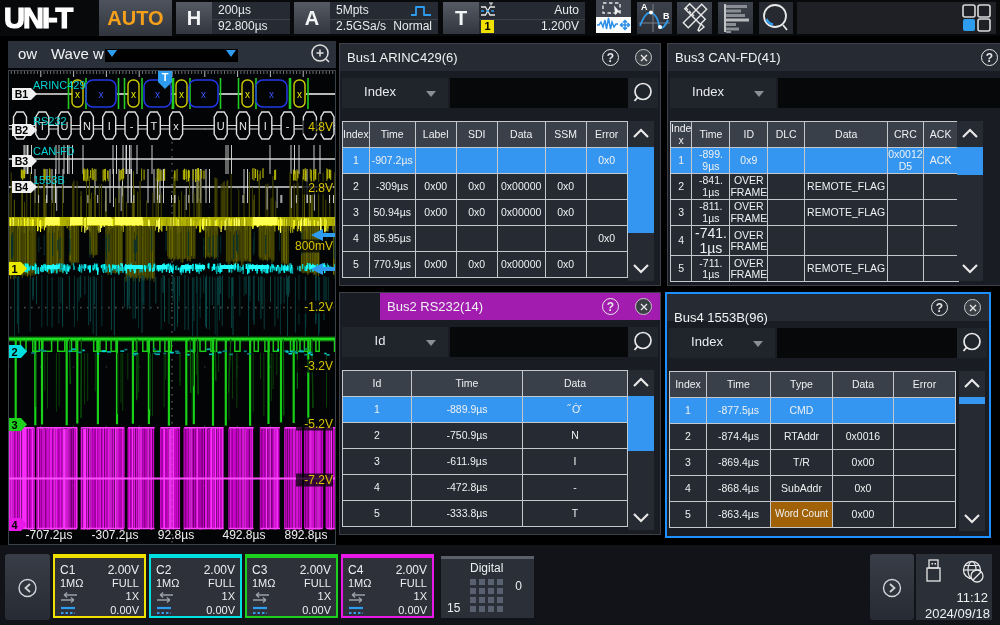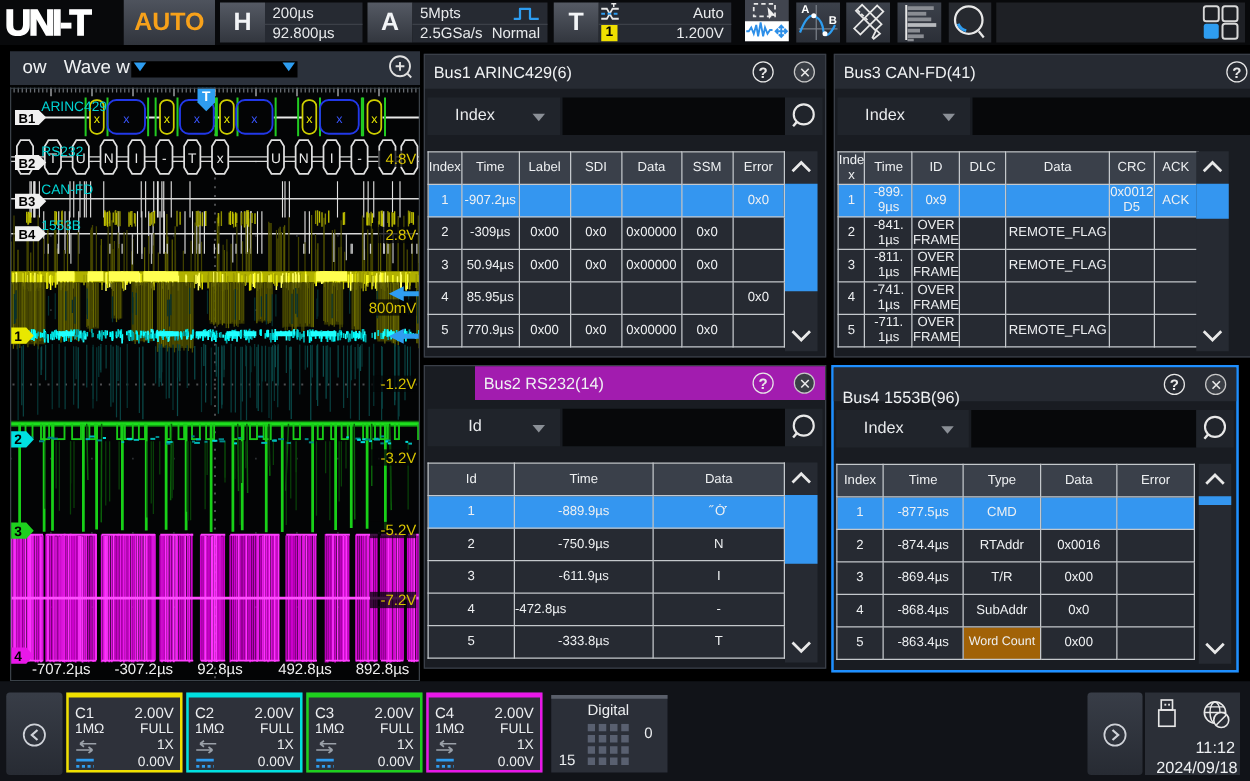--- a/index.html
+++ b/index.html
@@ -2310,21 +2310,21 @@
             <td style="width:20px;height:25px;border:1px solid #c4c8cc;background:#262a32;color:#eef0f2;font-size:10.5px;text-align:center;line-height:1.05;padding:0;">3</td>
             <td style="width:37px;height:25px;border:1px solid #c4c8cc;background:#262a32;color:#eef0f2;font-size:10.5px;text-align:center;line-height:1.05;padding:0;">-811.<br>1µs</td>
             <td style="width:34px;height:25px;border:1px solid #c4c8cc;background:#262a32;color:#eef0f2;font-size:10.5px;text-align:center;line-height:1.05;padding:0;">OVER<br>FRAME</td>
             <td style="width:36px;height:25px;border:1px solid #c4c8cc;background:#262a32;color:#eef0f2;font-size:10.5px;text-align:center;line-height:1.05;padding:0;"></td>
             <td style="width:82px;height:25px;border:1px solid #c4c8cc;background:#262a32;color:#eef0f2;font-size:10.5px;text-align:center;line-height:1.05;padding:0;">REMOTE_FLAG</td>
             <td style="width:34px;height:25px;border:1px solid #c4c8cc;background:#262a32;color:#eef0f2;font-size:10.5px;text-align:center;line-height:1.05;padding:0;"></td>
             <td style="width:34px;height:25px;border:1px solid #c4c8cc;background:#262a32;color:#eef0f2;font-size:10.5px;text-align:center;line-height:1.05;padding:0;"></td>
           </tr>
           <tr>
             <td style="width:20px;height:25px;border:1px solid #c4c8cc;background:#262a32;color:#eef0f2;font-size:10.5px;text-align:center;line-height:1.05;padding:0;">4</td>
-            <td style="width:37px;height:25px;border:1px solid #c4c8cc;background:#262a32;color:#eef0f2;font-size:11px;text-align:center;line-height:1.05;padding:0;margin-top:44px;">-741.<br>1µs</td>
+            <td style="width:37px;height:25px;border:1px solid #c4c8cc;background:#262a32;color:#eef0f2;font-size:14px;text-align:center;line-height:1.05;padding:0;margin-top:44px;">-741.<br>1µs</td>
             <td style="width:34px;height:25px;border:1px solid #c4c8cc;background:#262a32;color:#eef0f2;font-size:10.5px;text-align:center;line-height:1.05;padding:0;">OVER<br>FRAME</td>
             <td style="width:36px;height:25px;border:1px solid #c4c8cc;background:#262a32;color:#eef0f2;font-size:10.5px;text-align:center;line-height:1.05;padding:0;"></td>
             <td style="width:82px;height:25px;border:1px solid #c4c8cc;background:#262a32;color:#eef0f2;font-size:10.5px;text-align:center;line-height:1.05;padding:0;"></td>
             <td style="width:34px;height:25px;border:1px solid #c4c8cc;background:#262a32;color:#eef0f2;font-size:10.5px;text-align:center;line-height:1.05;padding:0;"></td>
             <td style="width:34px;height:25px;border:1px solid #c4c8cc;background:#262a32;color:#eef0f2;font-size:10.5px;text-align:center;line-height:1.05;padding:0;"></td>
           </tr>
           <tr>
             <td style="width:20px;height:25px;border:1px solid #c4c8cc;background:#262a32;color:#eef0f2;font-size:10.5px;text-align:center;line-height:1.05;padding:0;">5</td>
             <td style="width:37px;height:25px;border:1px solid #c4c8cc;background:#262a32;color:#eef0f2;font-size:10.5px;text-align:center;line-height:1.05;padding:0;">-711.<br>1µs</td>
             <td style="width:34px;height:25px;border:1px solid #c4c8cc;background:#262a32;color:#eef0f2;font-size:10.5px;text-align:center;line-height:1.05;padding:0;">OVER<br>FRAME</td>
@@ -2383,21 +2383,21 @@
             <td style="width:110px;height:25px;border:1px solid #c4c8cc;background:#262a32;color:#eef0f2;font-size:10.5px;text-align:center;line-height:1.05;padding:0;">-750.9µs</td>
             <td style="width:104px;height:25px;border:1px solid #c4c8cc;background:#262a32;color:#eef0f2;font-size:10.5px;text-align:center;line-height:1.05;padding:0;">N</td>
           </tr>
           <tr>
             <td style="width:68px;height:25px;border:1px solid #c4c8cc;background:#262a32;color:#eef0f2;font-size:10.5px;text-align:center;line-height:1.05;padding:0;">3</td>
             <td style="width:110px;height:25px;border:1px solid #c4c8cc;background:#262a32;color:#eef0f2;font-size:10.5px;text-align:center;line-height:1.05;padding:0;">-611.9µs</td>
             <td style="width:104px;height:25px;border:1px solid #c4c8cc;background:#262a32;color:#eef0f2;font-size:10.5px;text-align:center;line-height:1.05;padding:0;">I</td>
           </tr>
           <tr>
             <td style="width:68px;height:25px;border:1px solid #c4c8cc;background:#262a32;color:#eef0f2;font-size:10.5px;text-align:center;line-height:1.05;padding:0;">4</td>
-            <td style="width:110px;height:25px;border:1px solid #c4c8cc;background:#262a32;color:#eef0f2;font-size:10.5px;text-align:left;line-height:1.05;padding:0;">-472.8µs</td>
+            <td style="width:110px;height:25px;border:1px solid #c4c8cc;background:#262a32;color:#eef0f2;font-size:10.5px;text-align:center;line-height:1.05;padding:0;">-472.8µs</td>
             <td style="width:104px;height:25px;border:1px solid #c4c8cc;background:#262a32;color:#eef0f2;font-size:10.5px;text-align:center;line-height:1.05;padding:0;">-</td>
           </tr>
           <tr>
             <td style="width:68px;height:25px;border:1px solid #c4c8cc;background:#262a32;color:#eef0f2;font-size:10.5px;text-align:center;line-height:1.05;padding:0;">5</td>
             <td style="width:110px;height:25px;border:1px solid #c4c8cc;background:#262a32;color:#eef0f2;font-size:10.5px;text-align:center;line-height:1.05;padding:0;">-333.8µs</td>
             <td style="width:104px;height:25px;border:1px solid #c4c8cc;background:#262a32;color:#eef0f2;font-size:10.5px;text-align:center;line-height:1.05;padding:0;">T</td>
           </tr>
         </tbody>
       </table>
     </div>

